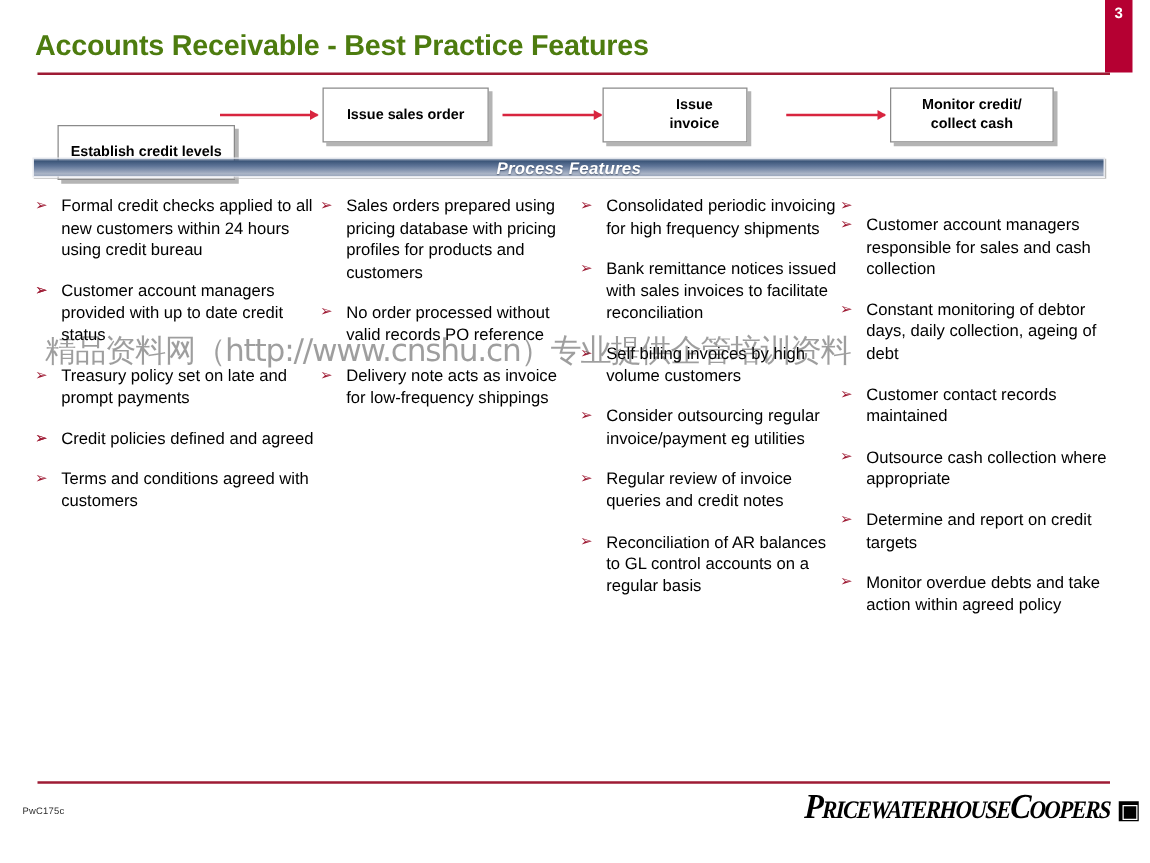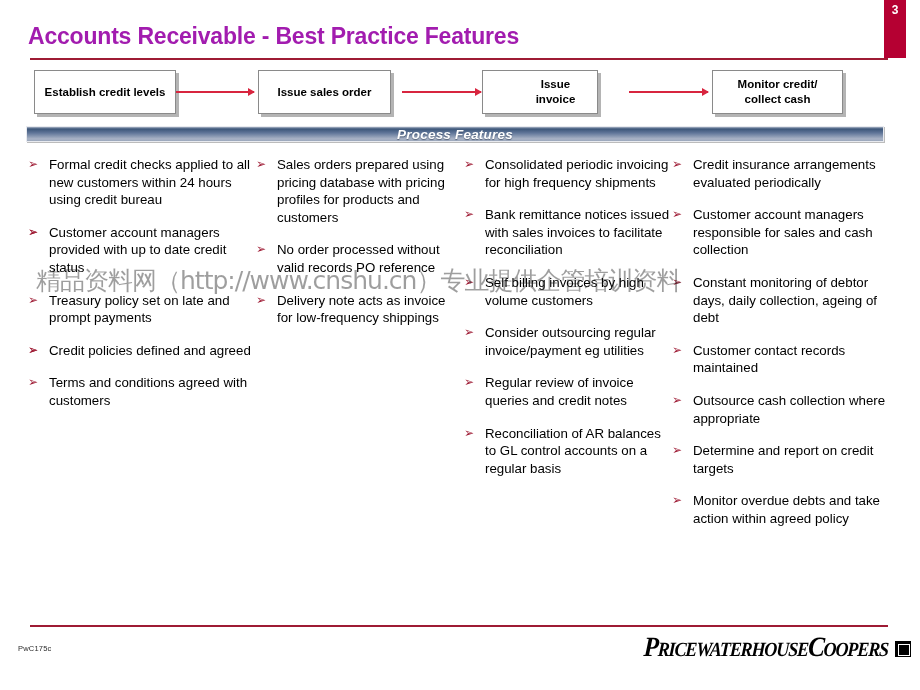--- a/index.html
+++ b/index.html
@@ -36,21 +36,21 @@
     letter-spacing: 0;
   }
 
   
   .slide-title {
     position: absolute;
     left: 28px;
     top: 23px;
     font-size: 23px;
     font-weight: bold;
-    color: #a21caf;
+    color: #4d7c0f;
     letter-spacing: -0.2px;
     white-space: nowrap;
   }
 
   .title-rule {
     position: absolute;
     left: 30px;
     top: 58px;
     width: 858px;
     height: 2px;
@@ -77,21 +77,21 @@
     align-items: center;
     justify-content: center;
     text-align: center;
     font-size: 11.5px;
     font-weight: bold;
     color: #000000;
     line-height: 1.3;
     padding: 0 6px;
   }
 
-  .flow-box.b0 { left: 4px;   width: 142px; }
+  .flow-box.b0 { left: 16px;   width: 142px; margin-top: 30px; }
   .flow-box.b1 { left: 228px; width: 133px; }
   .flow-box.b2 { left: 452px; width: 116px; padding-left: 37px; }
   .flow-box.b3 { left: 682px; width: 131px; }
 
   .flow-arrow {
     position: absolute;
     top: 21px;
     height: 1.6px;
     background: #d8253f;
   }
@@ -285,21 +285,21 @@
       </div>
     <div class="bullet-col c2">
         <div class="bullet-item"><span class="glyph">➢</span><span>Consolidated periodic invoicing for high frequency shipments</span></div>
         <div class="bullet-item"><span class="glyph">➢</span><span>Bank remittance notices issued with sales invoices to facilitate reconciliation</span></div>
         <div class="bullet-item"><span class="glyph">➢</span><span>Self billing invoices by high volume customers</span></div>
         <div class="bullet-item"><span class="glyph">➢</span><span>Consider outsourcing regular invoice/payment eg utilities</span></div>
         <div class="bullet-item"><span class="glyph">➢</span><span>Regular review of invoice queries and credit notes</span></div>
         <div class="bullet-item"><span class="glyph">➢</span><span>Reconciliation of AR balances to GL control accounts on a regular basis</span></div>
       </div>
     <div class="bullet-col c3">
-        <div class="bullet-item"><span class="glyph">➢</span><span>Credit insurance arrangements evaluated periodically</span></div>
+        <div class="bullet-item"><span class="glyph">➢</span></div>
         <div class="bullet-item"><span class="glyph">➢</span><span>Customer account managers responsible for sales and cash collection</span></div>
         <div class="bullet-item"><span class="glyph">➢</span><span>Constant monitoring of debtor days, daily collection, ageing of debt</span></div>
         <div class="bullet-item"><span class="glyph">➢</span><span>Customer contact records maintained</span></div>
         <div class="bullet-item"><span class="glyph">➢</span><span>Outsource cash collection where appropriate</span></div>
         <div class="bullet-item"><span class="glyph">➢</span><span>Determine and report on credit targets</span></div>
         <div class="bullet-item"><span class="glyph">➢</span><span>Monitor overdue debts and take action within agreed policy</span></div>
       </div>
   </div>
 
   <div class="watermark">精品资料网（http://www.cnshu.cn）专业提供企管培训资料</div>

